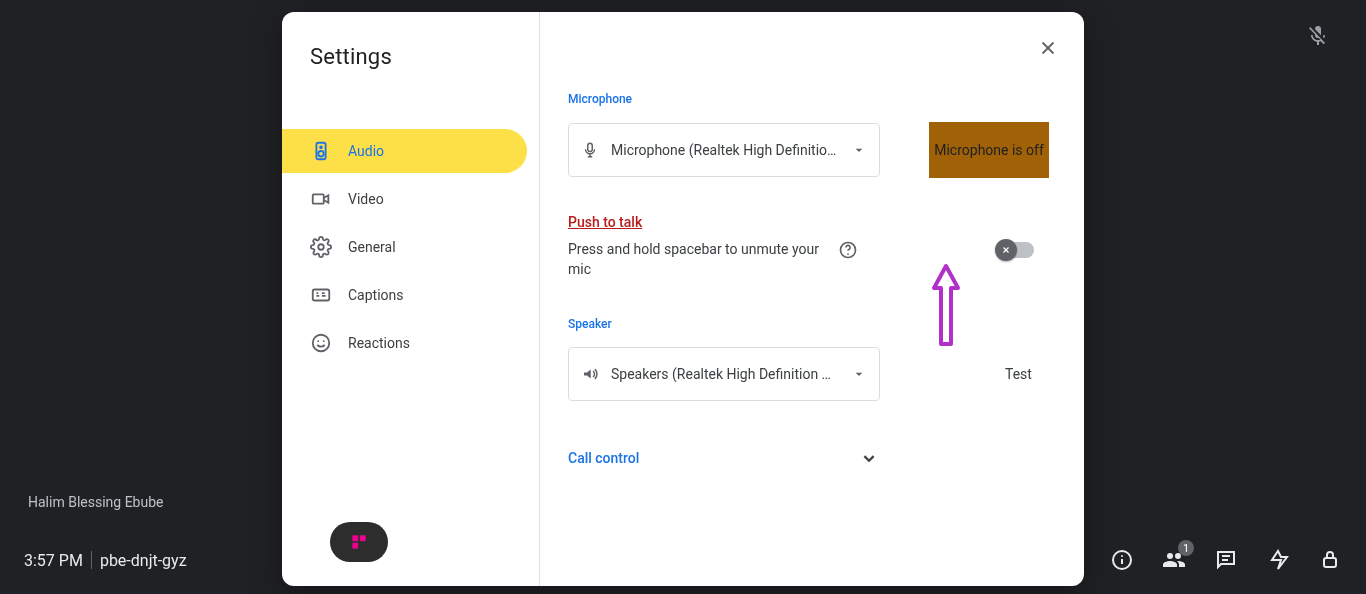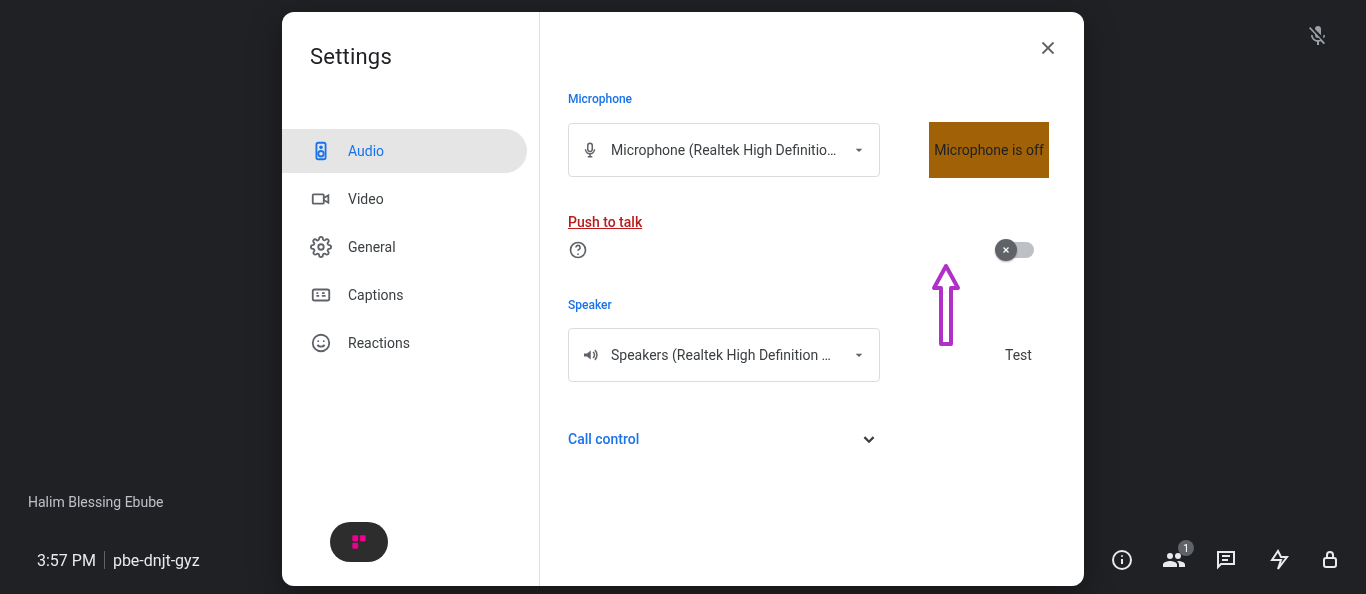--- a/index.html
+++ b/index.html
@@ -7,21 +7,21 @@
   body { background: #202124; color: #e8eaed; position: relative; }
 
   
   .top-mic-off {
     position: absolute; top: 24px; right: 36px; width: 24px; height: 24px;
     color: #9aa0a6;
   }
 
   
   .bottom-bar { position: absolute; left: 0; right: 0; bottom: 0; height: 68px; display: flex; align-items: center; padding: 0 24px; }
-  .bottom-left { display: flex; align-items: center; gap: 8px; font-size: 16px; color: #e8eaed; margin-left: 13px; }
+  .bottom-left { display: flex; align-items: center; gap: 8px; font-size: 16px; color: #e8eaed; }
   .divider { width: 1px; height: 18px; background: #5f6368; }
   .bottom-right { display: flex; align-items: center; gap: 28px; margin-left: auto; color: #e8eaed; }
   .toolbar-icon { position: relative; width: 24px; height: 24px; color: #e8eaed; cursor: pointer; }
   .badge {
     position: absolute; top: -8px; right: -8px; min-width: 16px; height: 16px; border-radius: 8px;
     background: #5f6368; color: #fff; font-size: 11px; display: flex; align-items: center; justify-content: center;
     padding: 0 4px;
   }
 
   
@@ -37,21 +37,21 @@
     width: 258px; border-right: 1px solid #e0e0e0; padding: 24px 0 16px 0;
     display: flex; flex-direction: column; gap: 40px;
   }
   .dialog-title { font-size: 22px; font-weight: 400; padding: 8px 28px 20px 28px; color: #202124; letter-spacing: .2px; }
   .nav-list { display: flex; flex-direction: column; gap: 4px; padding-right: 12px; }
   .nav-item {
     display: flex; align-items: center; gap: 16px; height: 44px; padding: 0 0 0 28px;
     color: #3c4043; font-size: 14px; border-radius: 0 22px 22px 0; cursor: pointer;
   }
   .nav-item svg { width: 22px; height: 22px; flex: 0 0 22px; }
-  .nav-item.active { background: #e5e5e5; color: #1a73e8; }
+  .nav-item.active { background: #fde047; color: #1a73e8; }
   .nav-item.active svg { color: #1a73e8; }
   .nav-item:not(.active) svg { color: #5f6368; }
 
   .fab {
     margin-top: auto; margin-left: 48px; margin-bottom: 8px;
     width: 58px; height: 40px; border-radius: 20px; background: #2d2d2d;
     display: flex; align-items: center; justify-content: center; color: #ec008c;
   }
 
   .dialog-right { flex: 1; position: relative; padding: 24px 28px 0 28px; }
@@ -229,20 +229,21 @@
         <svg class="chev" viewBox="0 0 24 24" width="16" height="16" fill="currentColor">
             <path d="M7 10l5 5 5-5z"></path>
           </svg>
       </div>
       <div class="mic-status">Microphone is off</div>
     </div>
 
     <div class="ptt-block">
       <div class="ptt-title">Push to talk</div>
       <div class="ptt-row">
+        <div class="ptt-desc">Press and hold spacebar to unmute your mic</div>
         <svg class="help-icon" viewBox="0 0 24 24" fill="none" stroke="currentColor" stroke-width="2">
             <circle cx="12" cy="12" r="9"></circle>
             <path d="M9.5 9a2.5 2.5 0 1 1 3.5 2.3c-.8.4-1 1-1 1.7"></path>
             <circle cx="12" cy="17" r="1" fill="currentColor" stroke="none"></circle>
           </svg>
         <div class="toggle">
           <div class="knob">
             <svg viewBox="0 0 24 24" stroke="currentColor" stroke-width="3" fill="none">
                 <line x1="6" y1="6" x2="18" y2="18"></line>
                 <line x1="18" y1="6" x2="6" y2="18"></line>

